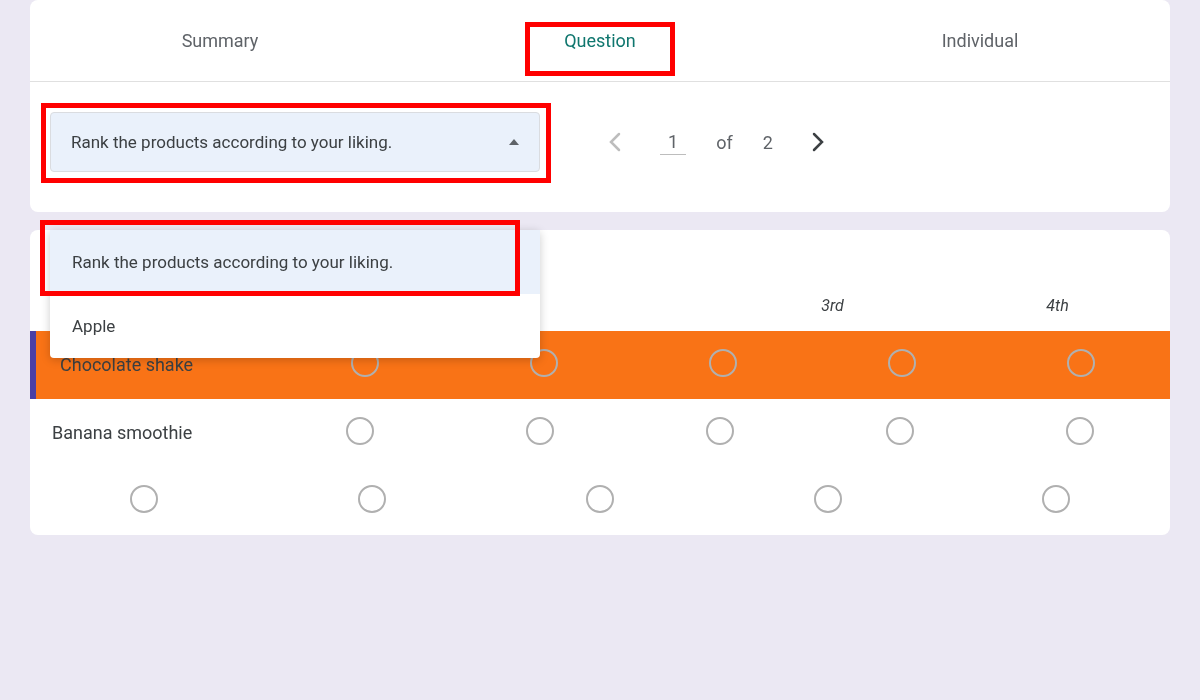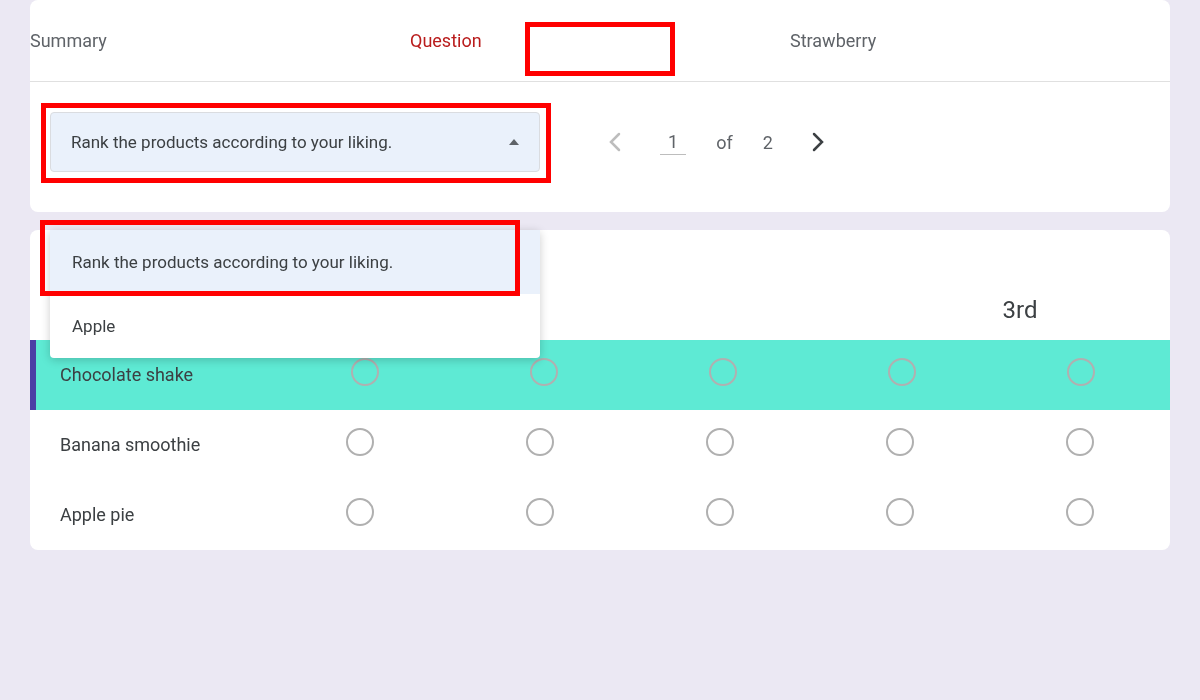--- a/index.html
+++ b/index.html
@@ -23,29 +23,29 @@
     }
     .tabs-card {
       padding: 0;
     }
     .tabs {
       display: flex;
       border-bottom: 1px solid #e0e0e0;
     }
     .tab {
       flex: 1;
-      text-align: left;
+      text-align: center;
       padding: 30px 0;
       color: #5f6368;
       font-size: 18px;
       cursor: pointer;
       position: relative;
     }
     .tab.active {
-      color: #b91c1c;
+      color: #0f766e;
     }
     .highlight-box {
       border: 5px solid #ff0000;
       position: absolute;
     }
     .tab-highlight {
       top: 22px;
       left: 50%;
       transform: translateX(-50%);
       width: 150px;
@@ -141,37 +141,38 @@
     .grid-header-row, .grid-data-row {
       display: flex;
       align-items: center;
     }
     .grid-header-row {
       padding-bottom: 16px;
       padding-top: 36px;
     }
     .row-label-cell {
       width: 240px;
-      padding-left: 30px;
+      padding-left: 22px;
       font-size: 18px;
       color: #3c4043;
       line-height: 1.4;
     }
     .grid-cell {
       flex: 1;
       text-align: center;
-      font-size: 24px;
-      color: #3c4043;
+      font-size: 16px;
+      color: #3c4043;
+      font-style: italic;
     }
     .grid-data-row {
       padding: 18px 0;
       position: relative;
     }
     .grid-data-row.highlighted {
-      background: #5eead4;
+      background: #f97316;
       border-left: 6px solid #4b3fa5;
     }
     .grid-data-row.highlighted .row-label-cell {
       padding-left: 24px;
     }
     .radio-circle {
       display: inline-block;
       width: 28px;
       height: 28px;
       border: 2px solid #b0b0b0;
@@ -187,21 +188,21 @@
 </head>
 <body>
 
 <div class="card tabs-card">
   <div class="tabs">
     <div class="tab">Summary</div>
     <div class="tab active">
       <span>Question</span>
       <div class="highlight-box tab-highlight"></div>
     </div>
-    <div class="tab">Strawberry</div>
+    <div class="tab">Individual</div>
   </div>
   <div class="selector-row">
     <div class="question-select">
       <span>Rank the products according to your liking.</span>
       <span class="caret-up"></span>
       <div class="highlight-box select-highlight"></div>
     </div>
     <div class="pager">
       <div class="pager-btn">
         <svg width="12" height="20" viewBox="0 0 12 20">
@@ -219,40 +220,40 @@
     </div>
   </div>
 </div>
 
 <div class="card grid-card">
   <div class="grid-header-row">
     <div class="header-spacer"></div>
     <div class="grid-cell" style="visibility:hidden">1st</div>
     <div class="grid-cell" style="visibility:hidden">2nd</div>
     <div class="grid-cell">3rd</div>
+    <div class="grid-cell">4th</div>
   </div>
   <div class="grid-body">
     <div class="grid-data-row highlighted">
       <div class="row-label-cell">Chocolate shake</div>
       <div class="grid-cell"><span class="radio-circle"></span></div>
       <div class="grid-cell"><span class="radio-circle"></span></div>
       <div class="grid-cell"><span class="radio-circle"></span></div>
       <div class="grid-cell"><span class="radio-circle"></span></div>
       <div class="grid-cell"><span class="radio-circle"></span></div>
     </div>
     <div class="grid-data-row">
       <div class="row-label-cell">Banana smoothie</div>
       <div class="grid-cell"><span class="radio-circle"></span></div>
       <div class="grid-cell"><span class="radio-circle"></span></div>
       <div class="grid-cell"><span class="radio-circle"></span></div>
       <div class="grid-cell"><span class="radio-circle"></span></div>
       <div class="grid-cell"><span class="radio-circle"></span></div>
     </div>
     <div class="grid-data-row">
-      <div class="row-label-cell">Apple pie</div>
       <div class="grid-cell"><span class="radio-circle"></span></div>
       <div class="grid-cell"><span class="radio-circle"></span></div>
       <div class="grid-cell"><span class="radio-circle"></span></div>
       <div class="grid-cell"><span class="radio-circle"></span></div>
       <div class="grid-cell"><span class="radio-circle"></span></div>
     </div>
   </div>
 </div>
 
 <div class="dropdown-panel">

